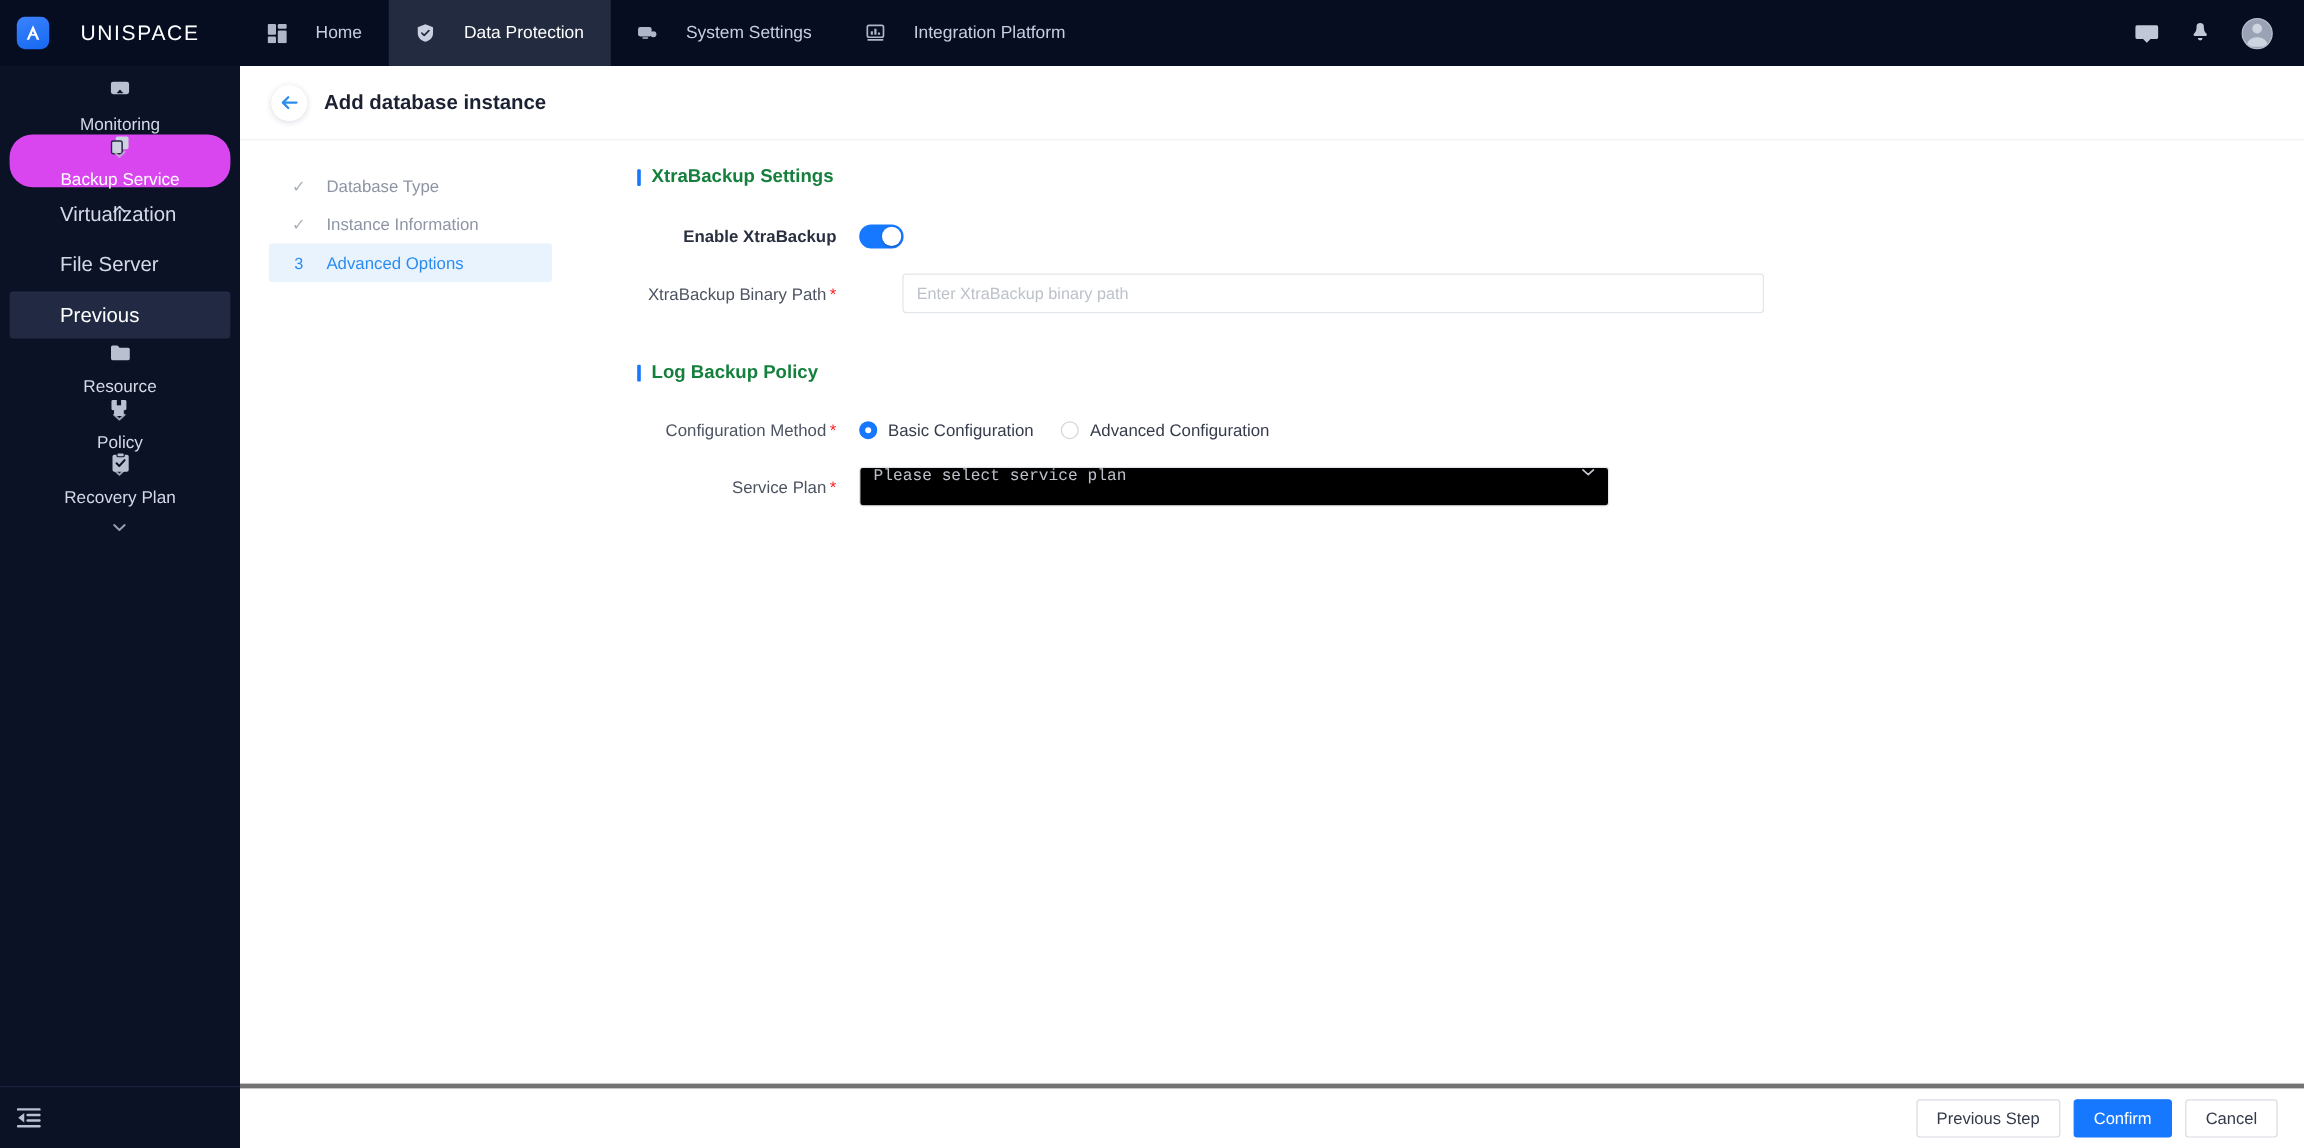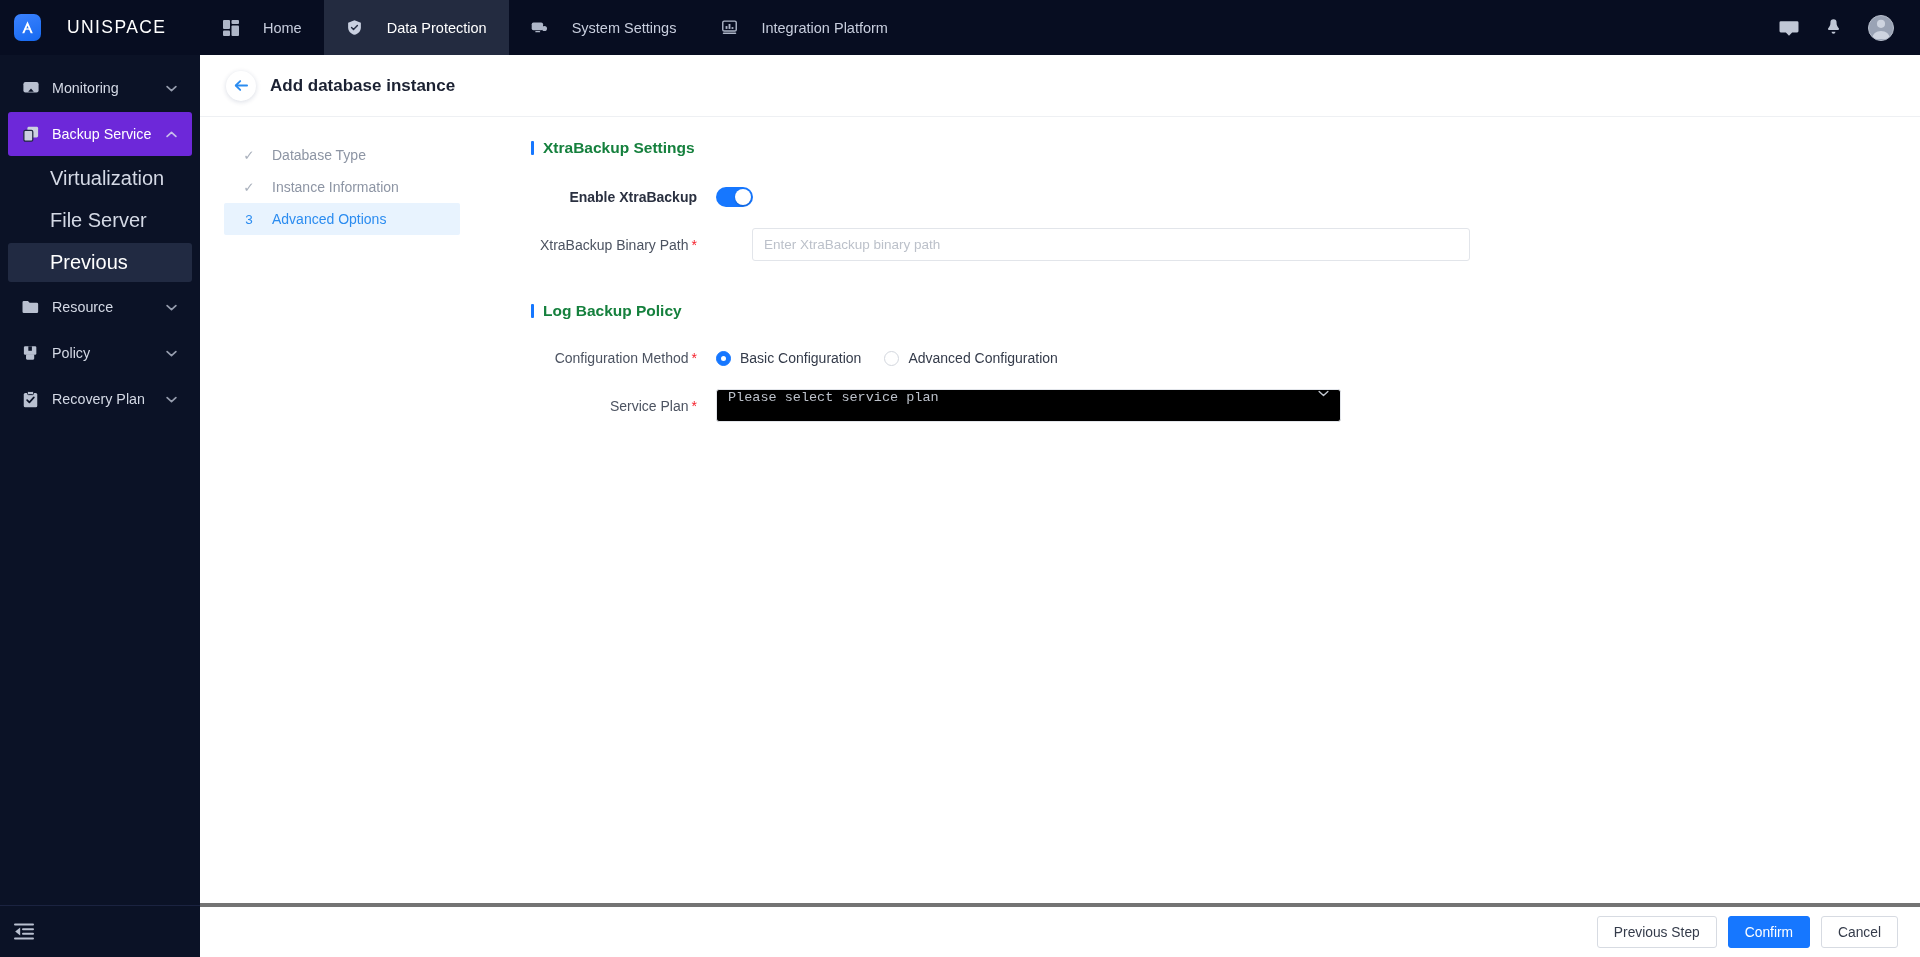--- a/index.html
+++ b/index.html
@@ -64,30 +64,30 @@
   
   .sidebar {
     width: 200px; flex: 0 0 200px; background: #0b1226;
     display: flex; flex-direction: column;
     position: relative;
   }
   .side-scroll { flex: 1; padding-top: 9px; overflow: hidden; }
   .side-item {
     display: flex; align-items: center; gap: 13px;
     height: 44px; margin: 2px 8px; padding: 0 14px;
-    color: #d4d9e5; font-size: 14.3px; cursor: pointer; border-radius: 3px;
-  }
-  .side-item.parent.open { background: #6d28d9; color: #ffffff; }
+    color: #d4d9e5; font-size: 14.3px; cursor: pointer; border-radius: 3px; flex-direction: column;
+  }
+  .side-item.parent.open { background: #d946ef; color: #ffffff; border-radius: 19px; }
   .side-item .sic { width: 17px; height: 17px; flex: 0 0 17px; display: flex; align-items: center; justify-content: center; }
   .side-item .label { flex: 1; }
   .side-item .chev { width: 12px; height: 12px; opacity: .8; display: flex; align-items: center; }
   .side-sub {
     display: flex; align-items: center;
     height: 39px; margin: 3px 8px; padding-left: 42px;
-    color: #d4d9e5; font-size: 20px; cursor: pointer; border-radius: 3px;
+    color: #d4d9e5; font-size: 17px; cursor: pointer; border-radius: 3px;
   }
   .side-sub.active { background: #212a42; color: #ffffff; }
   .side-footer {
     height: 52px; flex: 0 0 52px;
     border-top: 1px solid #1b2340;
     display: flex; align-items: center; padding-left: 14px;
   }
   .collapse-btn { cursor: pointer; display: flex; align-items: center; }
 
   

